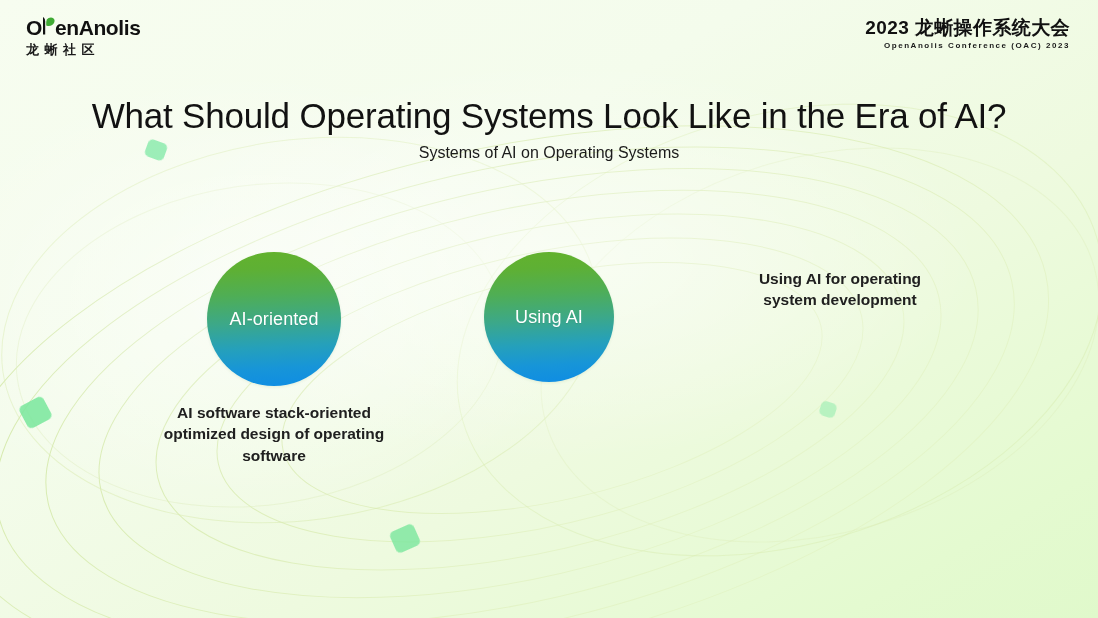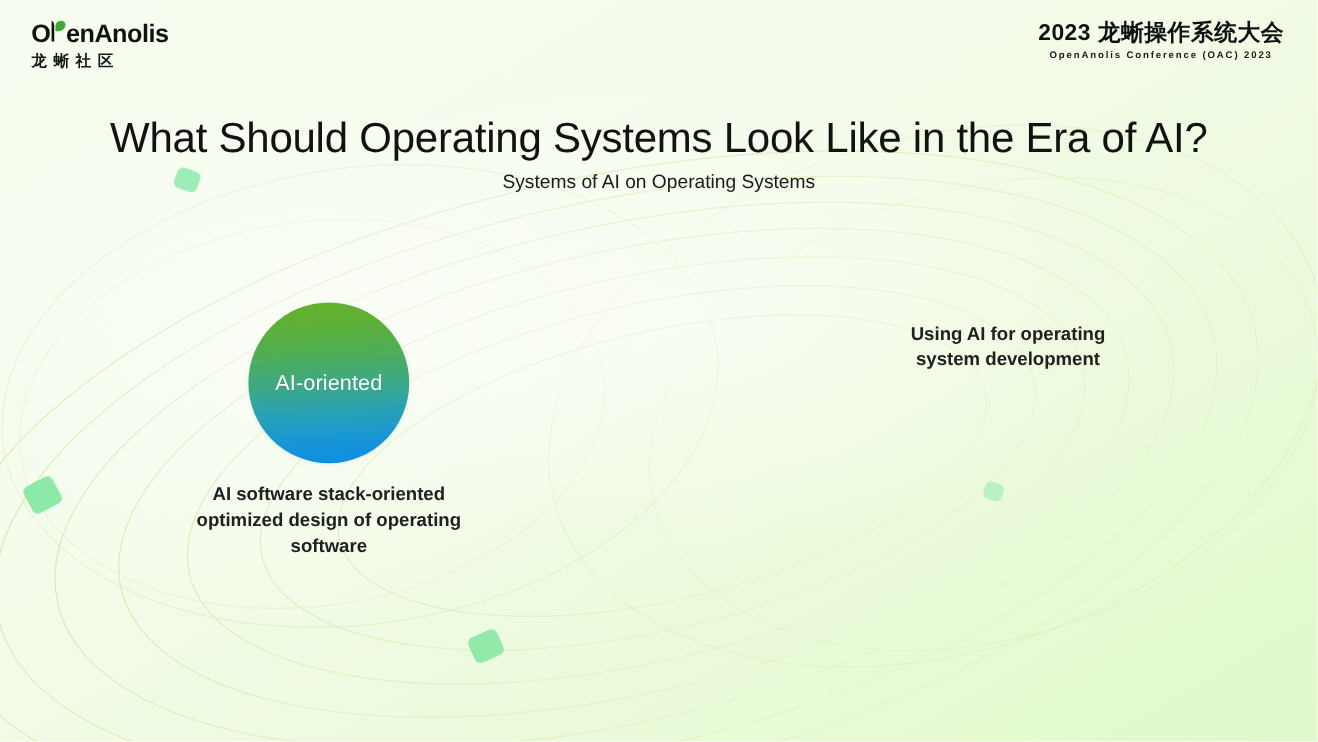--- a/index.html
+++ b/index.html
@@ -81,21 +81,21 @@
     font-weight: 700;
     color: #1a1a1a;
     letter-spacing: 5.5px;
     line-height: 1;
   }
 
   .conf-brand {
     position: absolute;
     right: 28px;
     top: 17px;
-    text-align: center;
+    text-align: right;
     user-select: none;
   }
   .conf-title {
     font-size: 19px;
     font-weight: 700;
     color: #111111;
     letter-spacing: 0.4px;
     line-height: 1.15;
   }
   .conf-sub {
@@ -261,20 +261,23 @@
   <div class="pillars">
 
     <div class="pillar p1">
       <div class="bubble b1">
         <span class="bubble-label">AI-oriented</span>
       </div>
       <div class="caption">AI software stack-oriented optimized design of operating software</div>
     </div>
 
     <div class="pillar p2">
+      <div class="bubble b2">
+        <span class="bubble-label">Using AI</span>
+      </div>
     </div>
 
     <div class="pillar p3">
       <div class="caption">Using AI for operating system development</div>
     </div>
 
   </div>
 
 </div>
 

